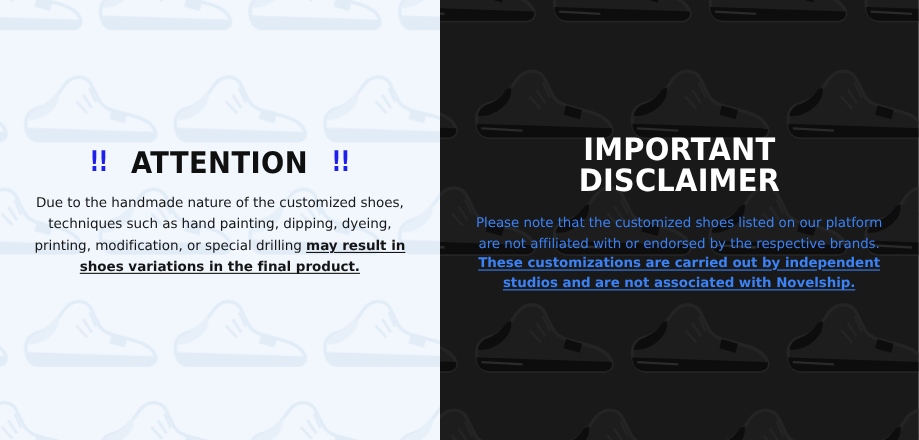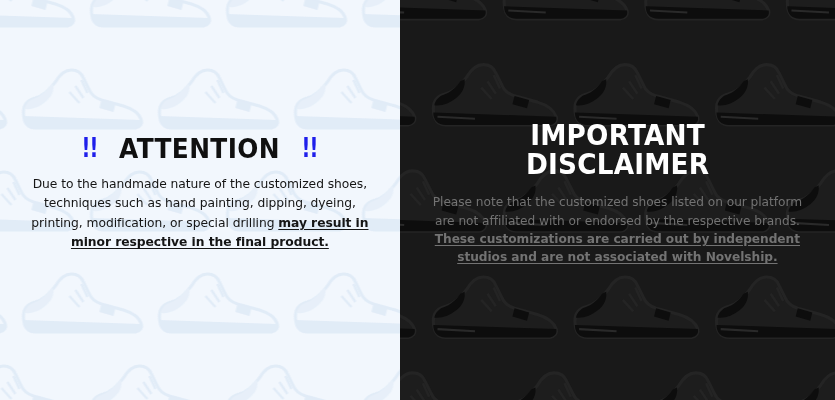--- a/index.html
+++ b/index.html
@@ -96,21 +96,21 @@
   .heading-right .ln { display: block; }
 
   
   .body-copy {
     font-family: "DejaVu Sans", sans-serif;
     font-size: 12.3px;
     line-height: 1.58;
     letter-spacing: -0.05px;
   }
   .body-left  { color: #151515; }
-  .body-right { color: #737373; font-size: 12.2px; line-height: 1.5; }
+  .body-right { color: #3b82f6; font-size: 12.2px; line-height: 1.5; }
 
   .emph {
     font-weight: 700;
     text-decoration: underline;
     text-underline-offset: 2px;
   }
 </style>
 </head>
 <body>
 
@@ -166,21 +166,21 @@
 
     <div class="content">
 
       <div class="heading-row">
         <span class="bang">!!</span>
         <span class="heading">ATTENTION</span>
         <span class="bang">!!</span>
       </div>
 
       <p class="body-copy body-left">
-        <span>Due to the handmade nature of the customized shoes, techniques such as hand painting, dipping, dyeing, printing, modification, or special drilling </span><span class="emph">may result in minor respective in the final product.</span>
+        <span>Due to the handmade nature of the customized shoes, techniques such as hand painting, dipping, dyeing, printing, modification, or special drilling </span><span class="emph">may result in shoes variations in the final product.</span>
       </p>
 
     </div>
   </div>
 
   <div class="panel panel-right">
 
     <div class="pattern">
       <svg viewBox="0 0 418 400" preserveAspectRatio="xMidYMid slice" xmlns="http://www.w3.org/2000/svg">
         <defs>

